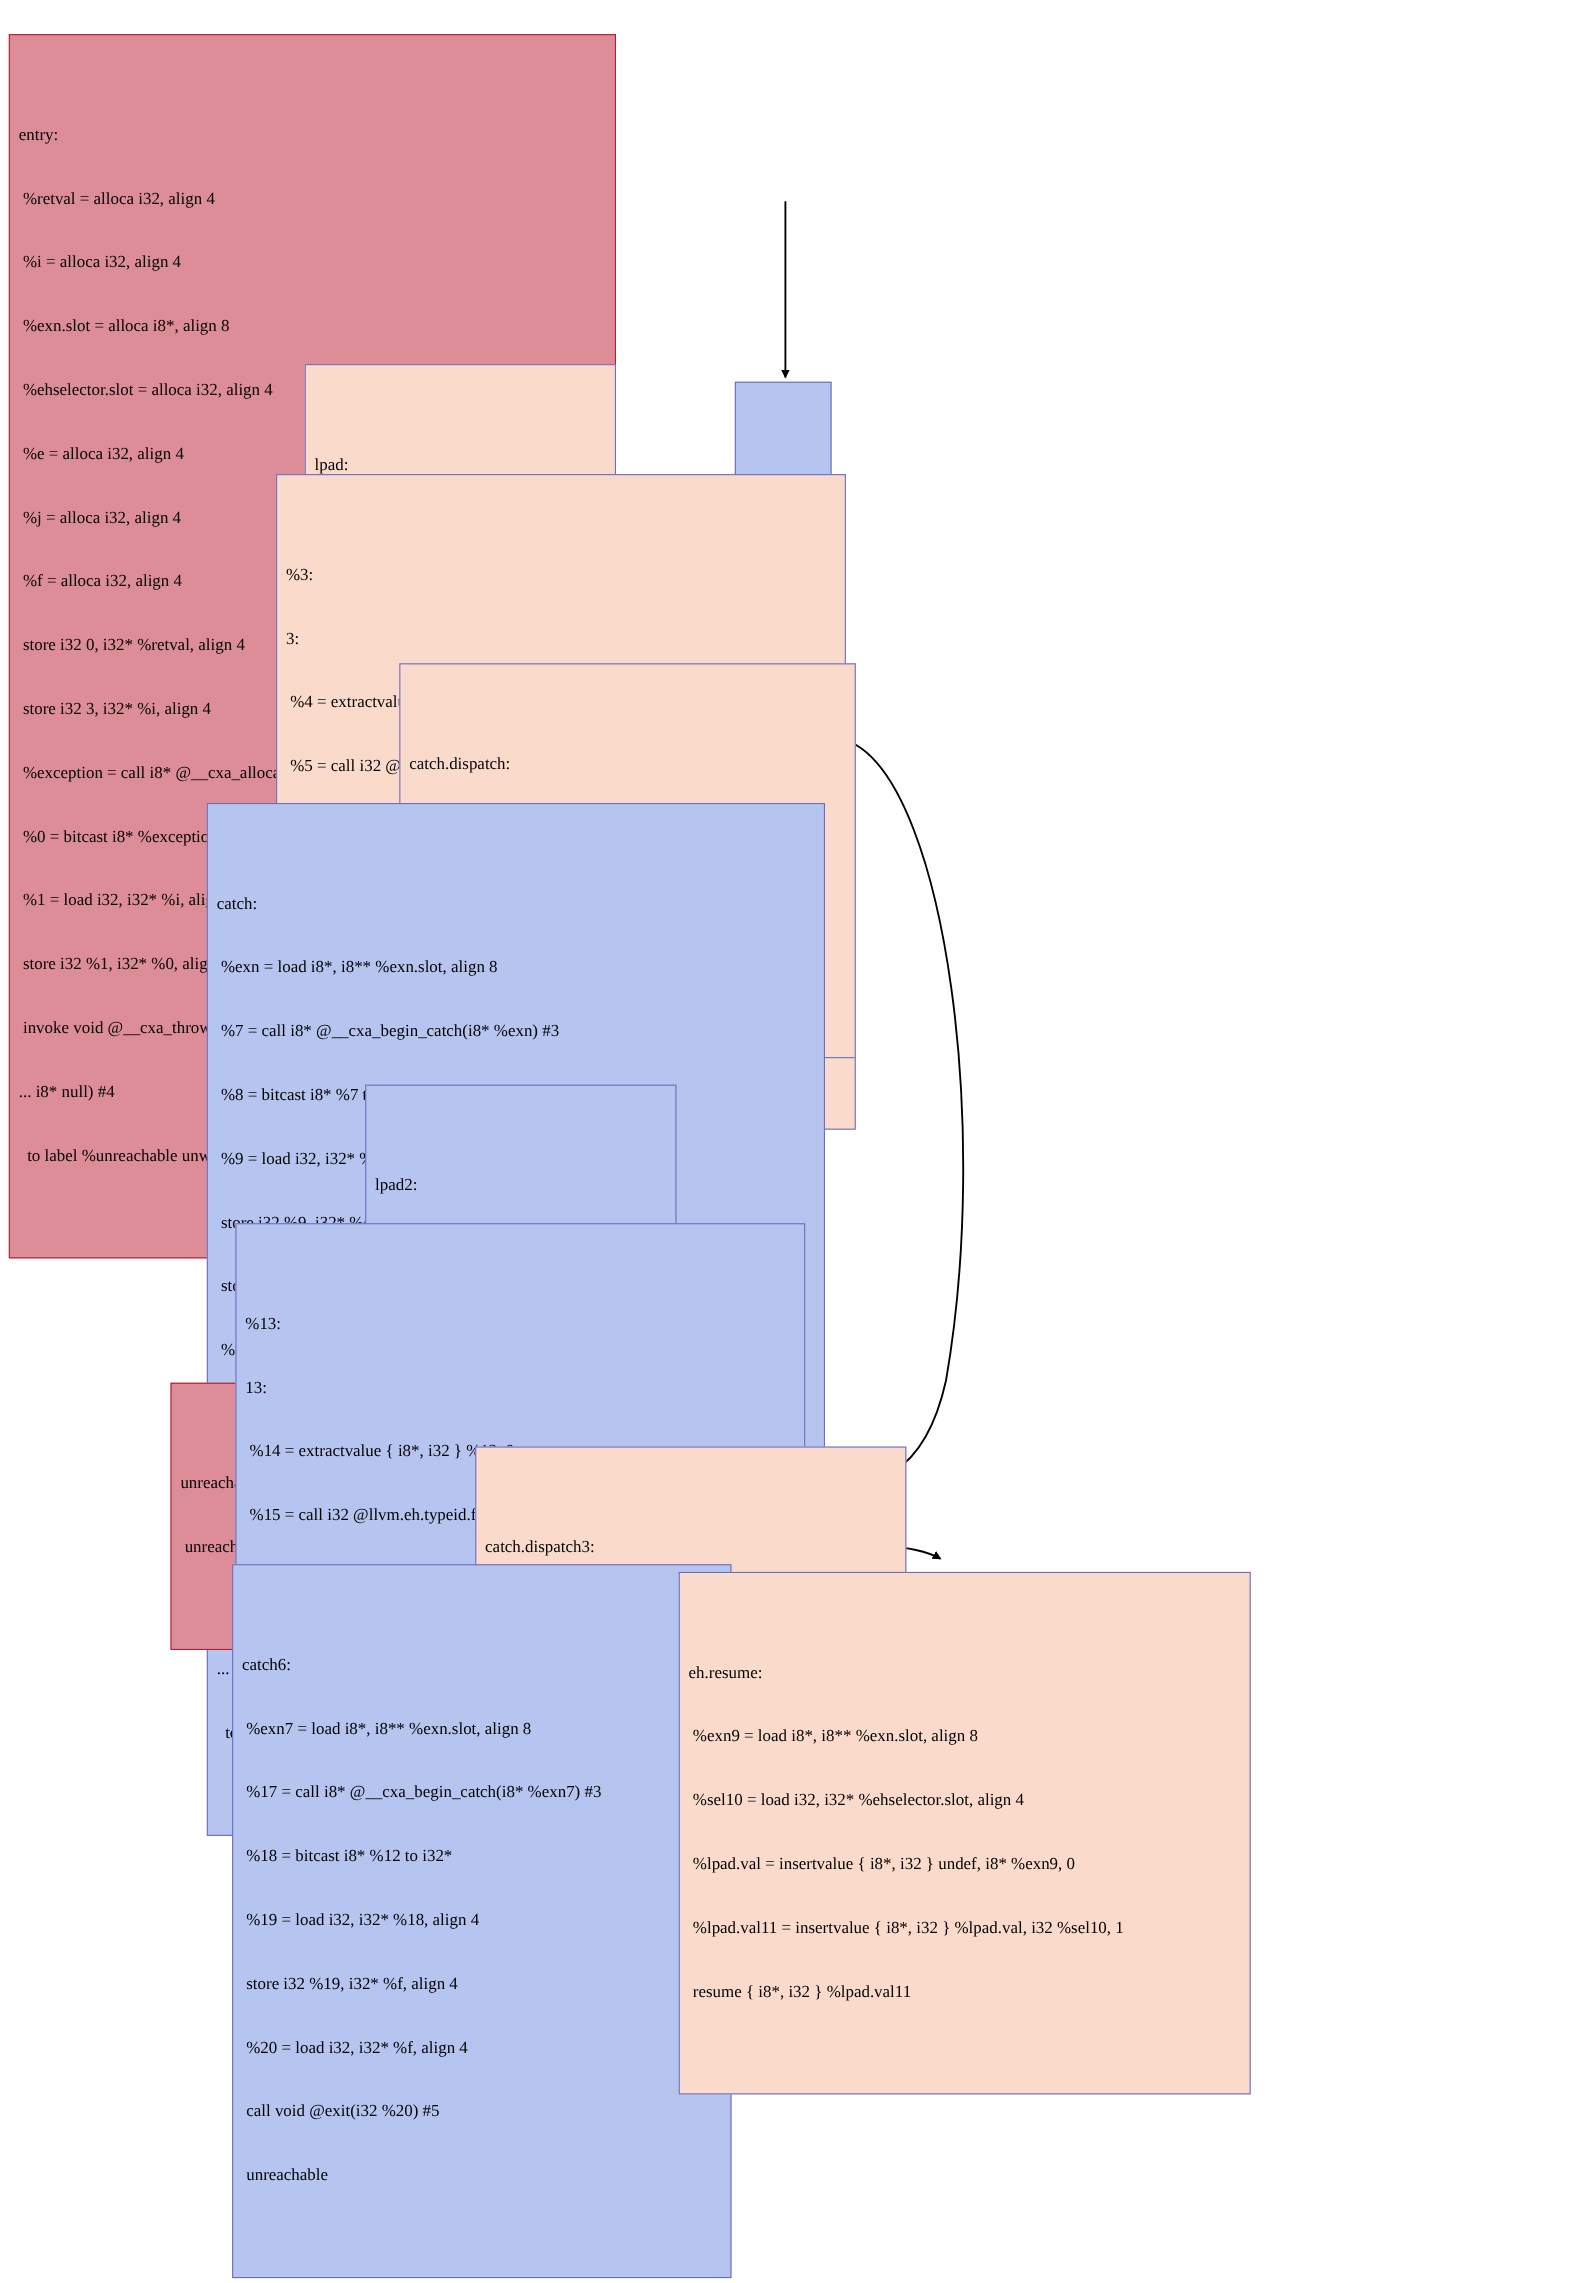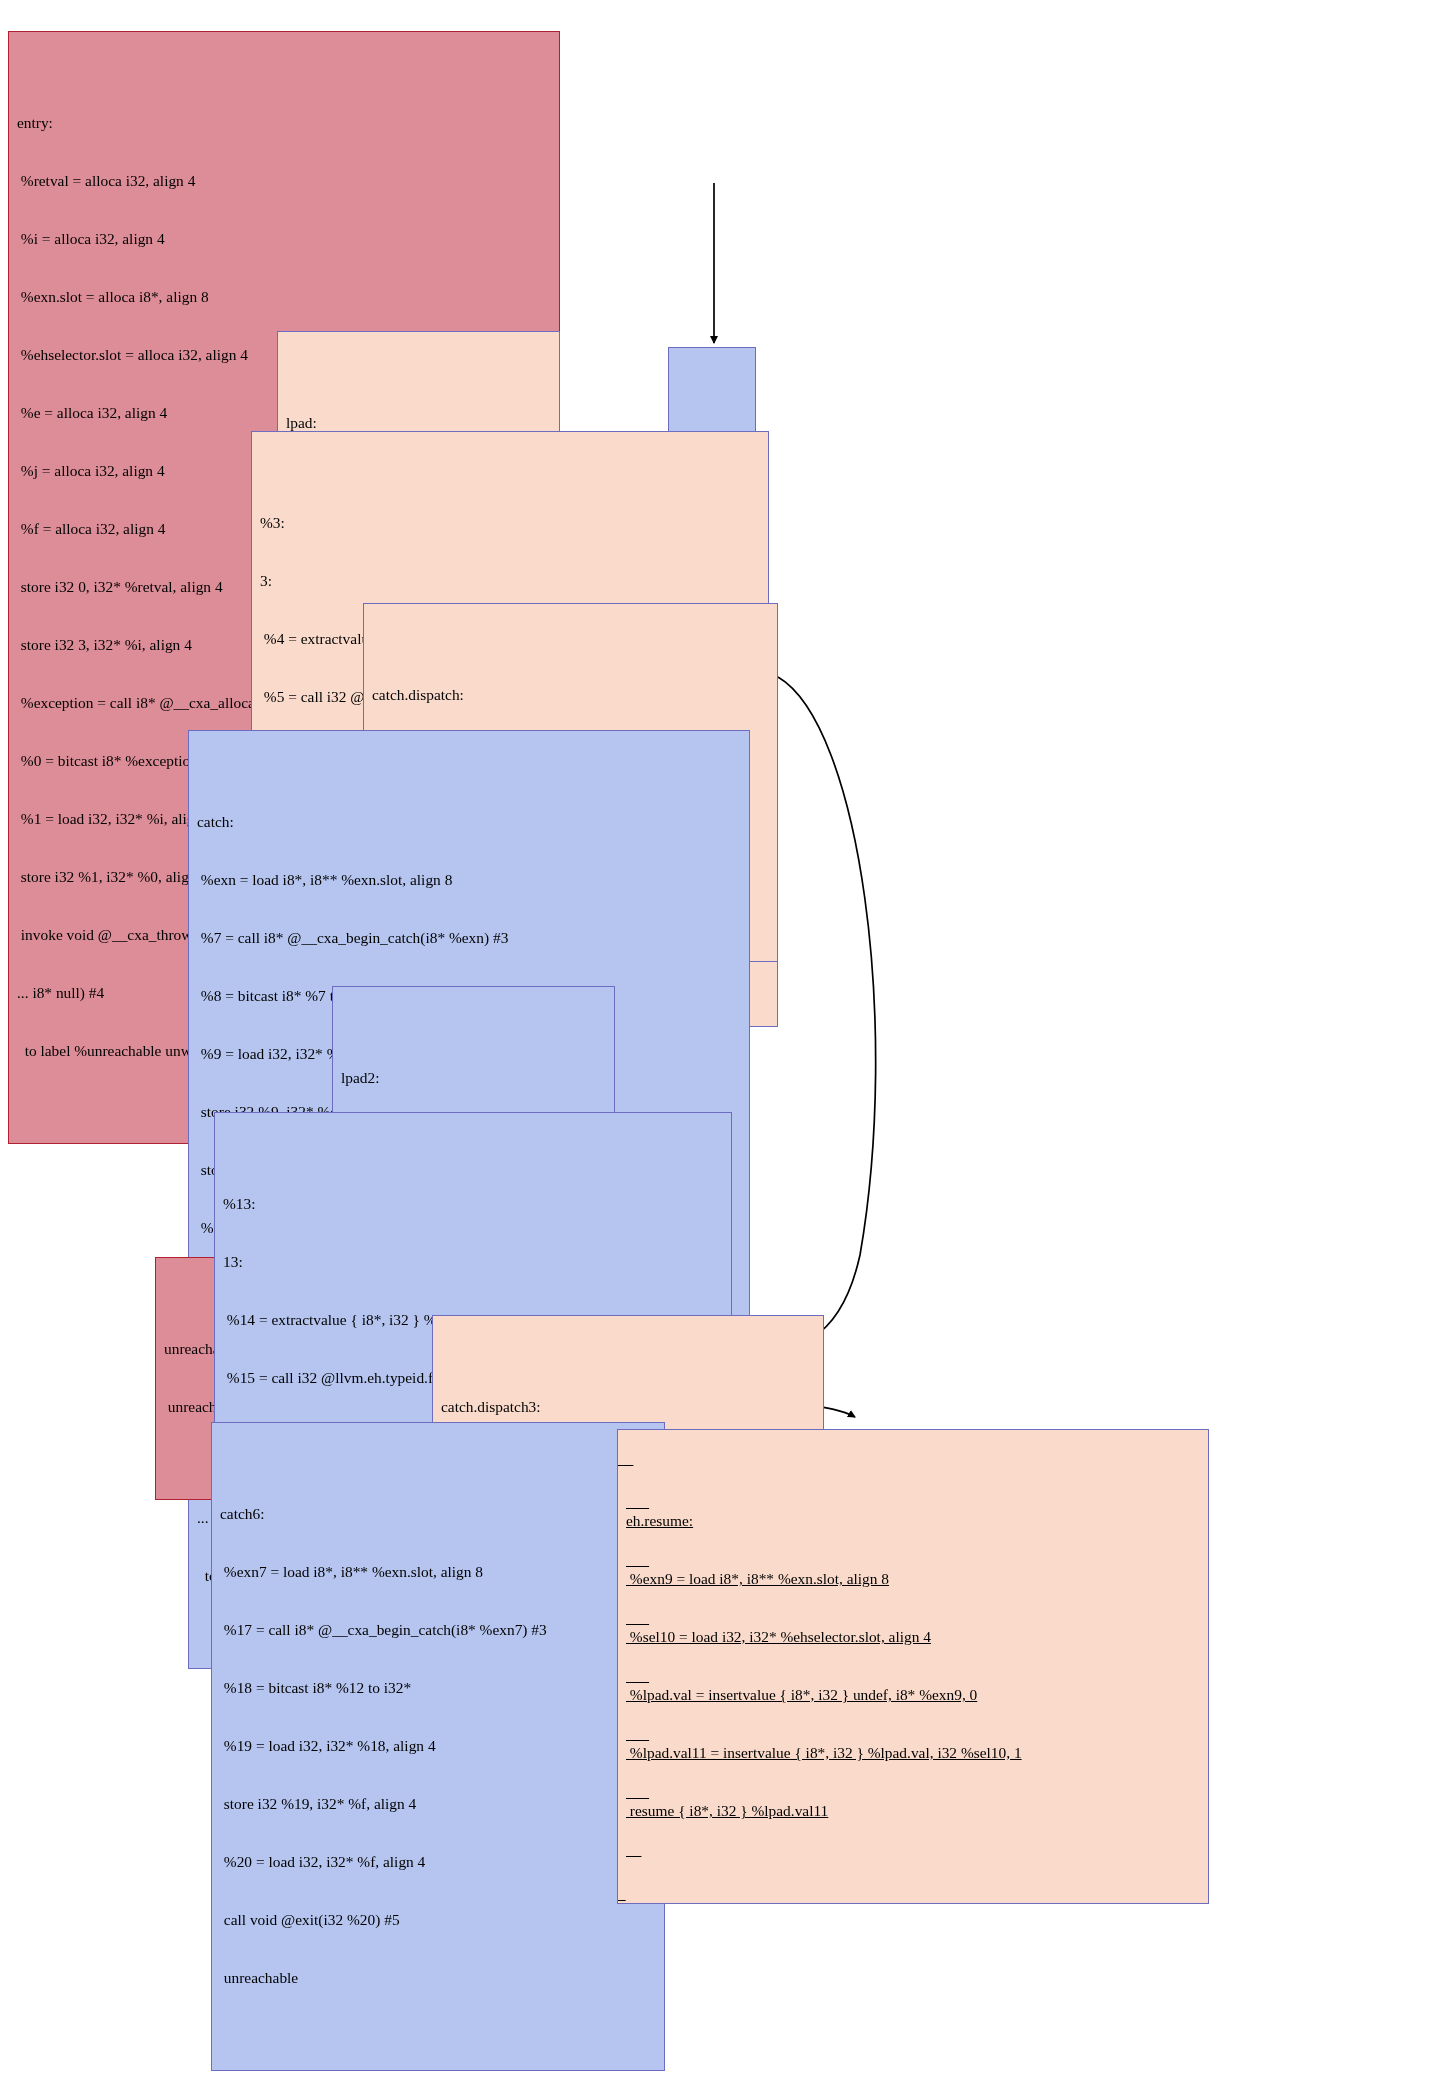--- a/index.html
+++ b/index.html
@@ -245,21 +245,21 @@
       <span class="ln"> %17 = call i8* @__cxa_begin_catch(i8* %exn7) #3</span>
       <span class="ln"> %18 = bitcast i8* %12 to i32*</span>
       <span class="ln"> %19 = load i32, i32* %18, align 4</span>
       <span class="ln"> store i32 %19, i32* %f, align 4</span>
       <span class="ln"> %20 = load i32, i32* %f, align 4</span>
       <span class="ln"> call void @exit(i32 %20) #5</span>
       <span class="ln"> unreachable</span>
     </div>
   </div>
 
-  <div class="node" style="left:617px; top:1404px; width:592px;text-decoration:underline;">
+  <div class="node" style="left:617px; top:1404px; width:520px;">
     <div class="body">
       <span class="ln">eh.resume:</span>
       <span class="ln"> %exn9 = load i8*, i8** %exn.slot, align 8</span>
       <span class="ln"> %sel10 = load i32, i32* %ehselector.slot, align 4</span>
       <span class="ln"> %lpad.val = insertvalue { i8*, i32 } undef, i8* %exn9, 0</span>
       <span class="ln"> %lpad.val11 = insertvalue { i8*, i32 } %lpad.val, i32 %sel10, 1</span>
       <span class="ln"> resume { i8*, i32 } %lpad.val11</span>
     </div>
   </div>
 

